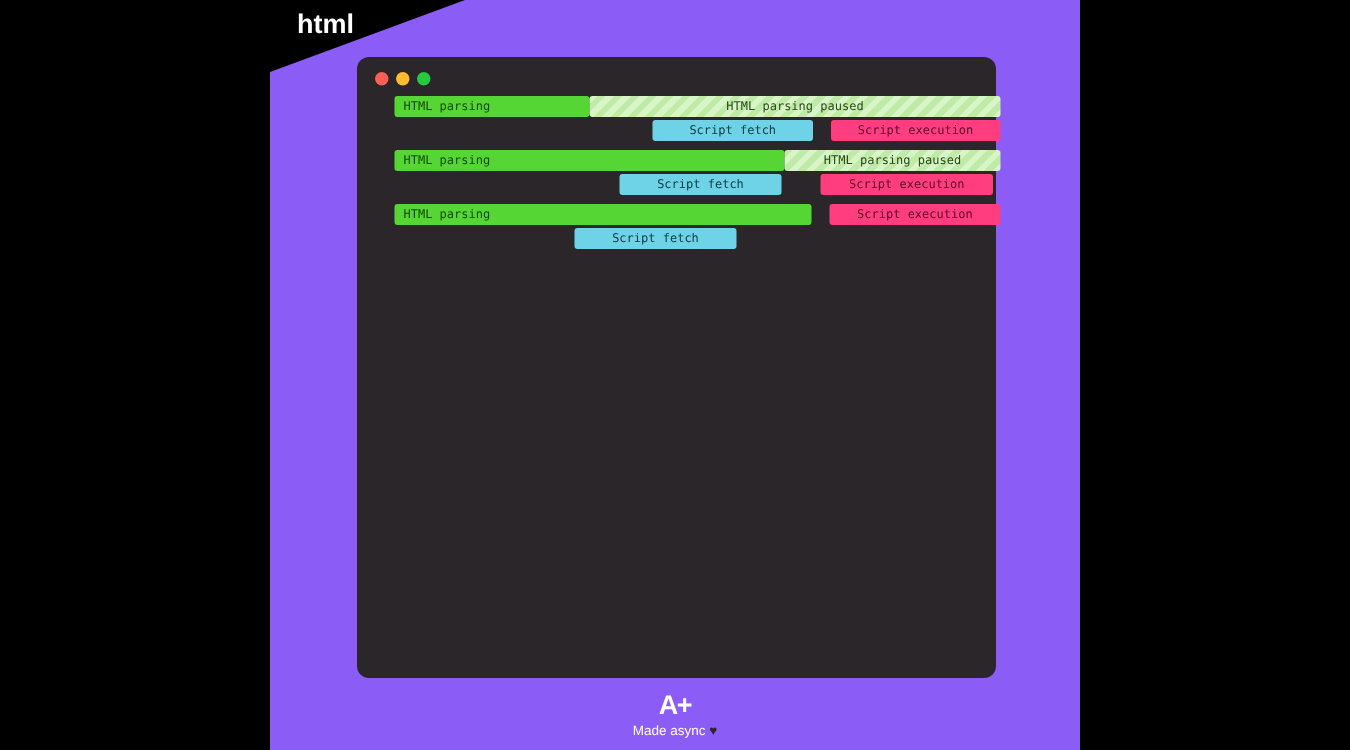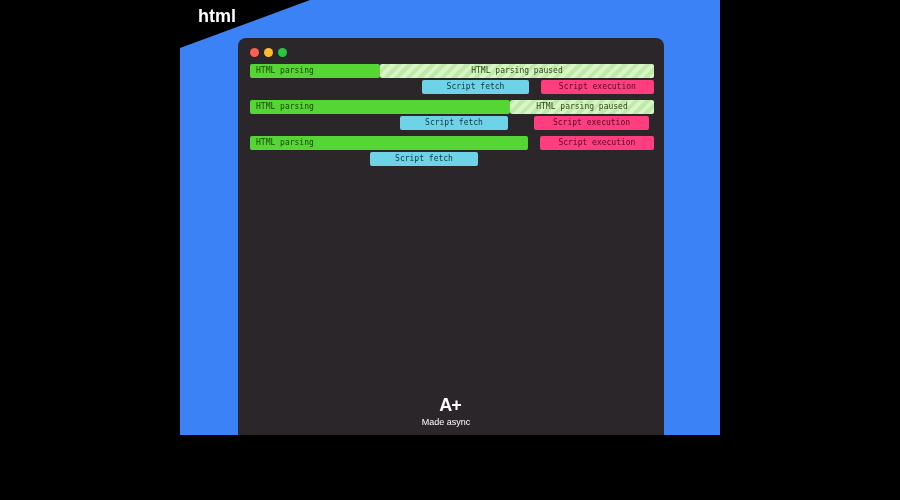--- a/index.html
+++ b/index.html
@@ -9,22 +9,22 @@
     background: #000;
     font-family: 'Consolas', 'Monaco', monospace;
     overflow: hidden;
     position: relative;
   }
   .poster {
     position: absolute;
     left: 180px;
     top: 0;
     width: 540px;
-    height: 435px;
-    background: #3b82f6;
+    height: 500px;
+    background: #8b5cf6;
     overflow: hidden;
   }
   .corner-triangle {
     position: absolute;
     top: 0;
     left: 0;
     width: 0;
     height: 0;
     border-top: 48px solid #000;
     border-right: 130px solid transparent;
@@ -65,21 +65,21 @@
   .dots { display: flex; gap: 5px; margin-bottom: 7px; }
   .dot { width: 9px; height: 9px; border-radius: 50%; }
   .dot-r { background: #ff5f56; }
   .dot-y { background: #ffbd2e; }
   .dot-g { background: #27c93f; }
   .comment { color: #777; font-size: 9px; line-height: 1.35; margin-bottom: 5px; white-space: pre-wrap; }
   .tag-line { font-size: 9px; margin-bottom: 3px; }
   .tag-b { color: #888; }
   .tag-n { color: #ff4d8d; }
   .tag-a { color: #66d9ef; }
-  .bars { margin-bottom: 6px; }
+  .bars { margin-bottom: 6px; margin-left: 13px; }
   .bar-row { height: 14px; margin-bottom: 2px; display: flex; width: 404px; position: relative; }
   .seg {
     height: 14px;
     border-radius: 2px;
     display: flex;
     align-items: center;
     padding: 0 6px;
     font-size: 8px;
     white-space: nowrap;
   }

